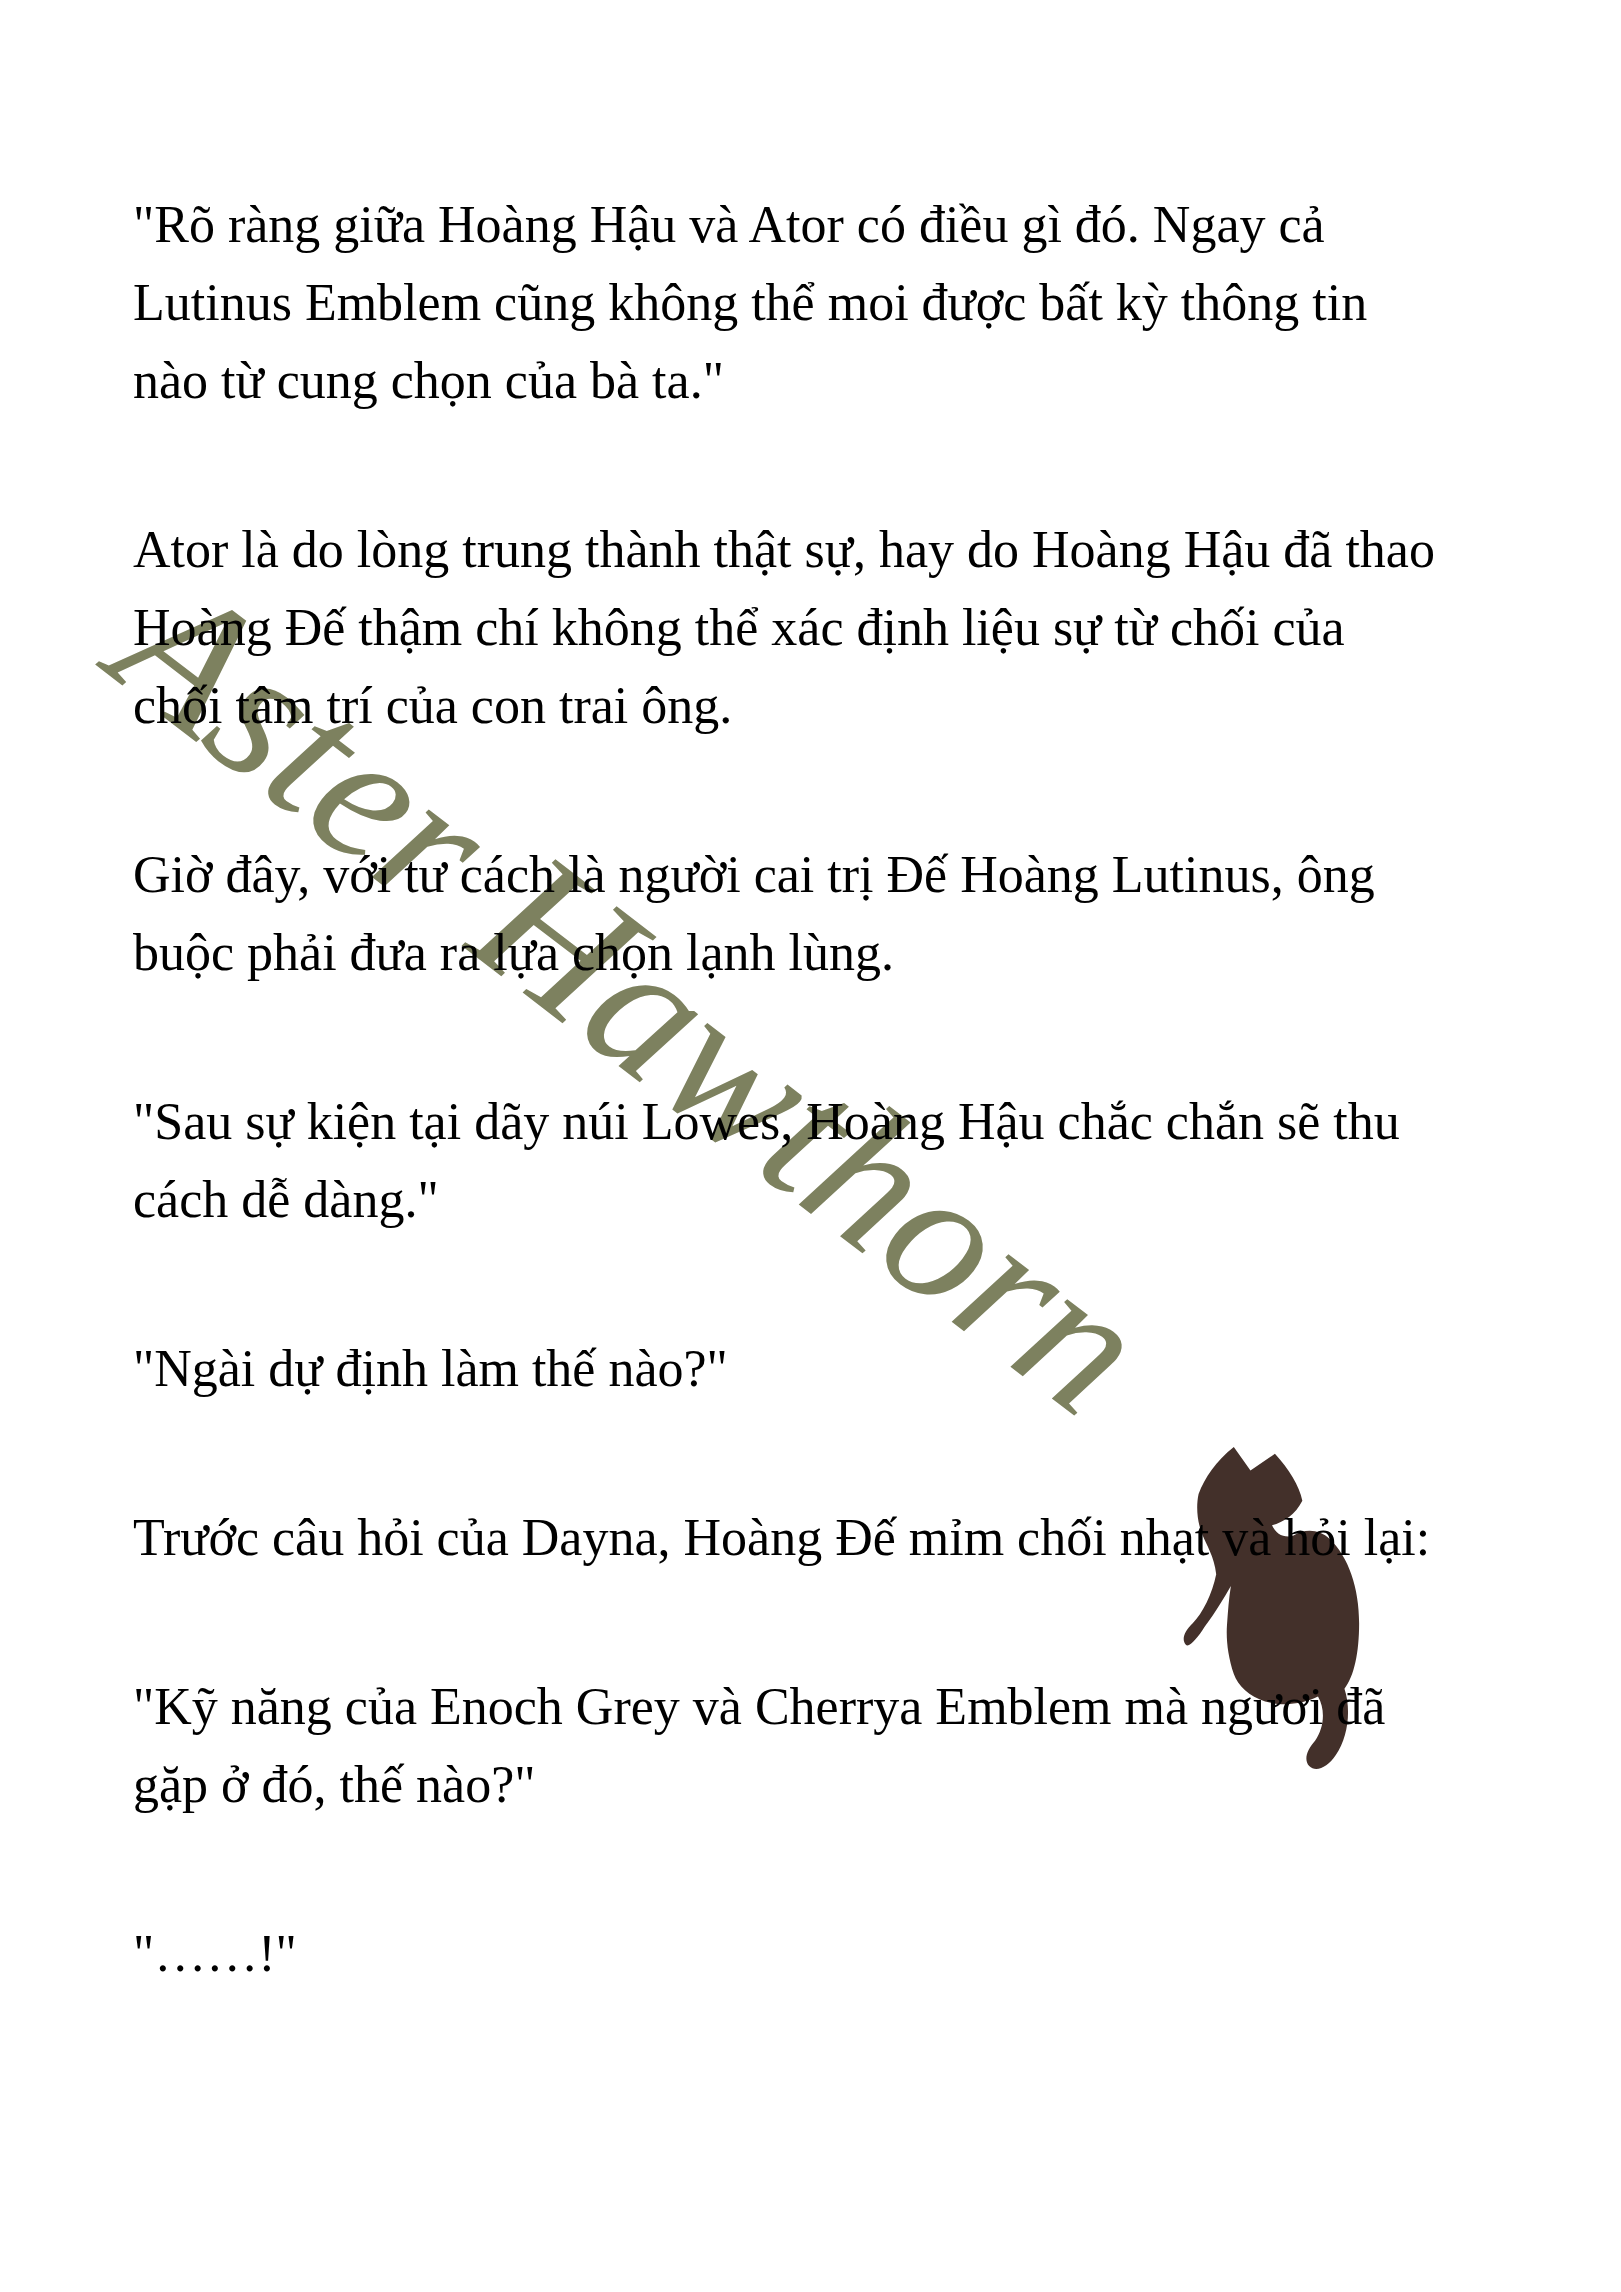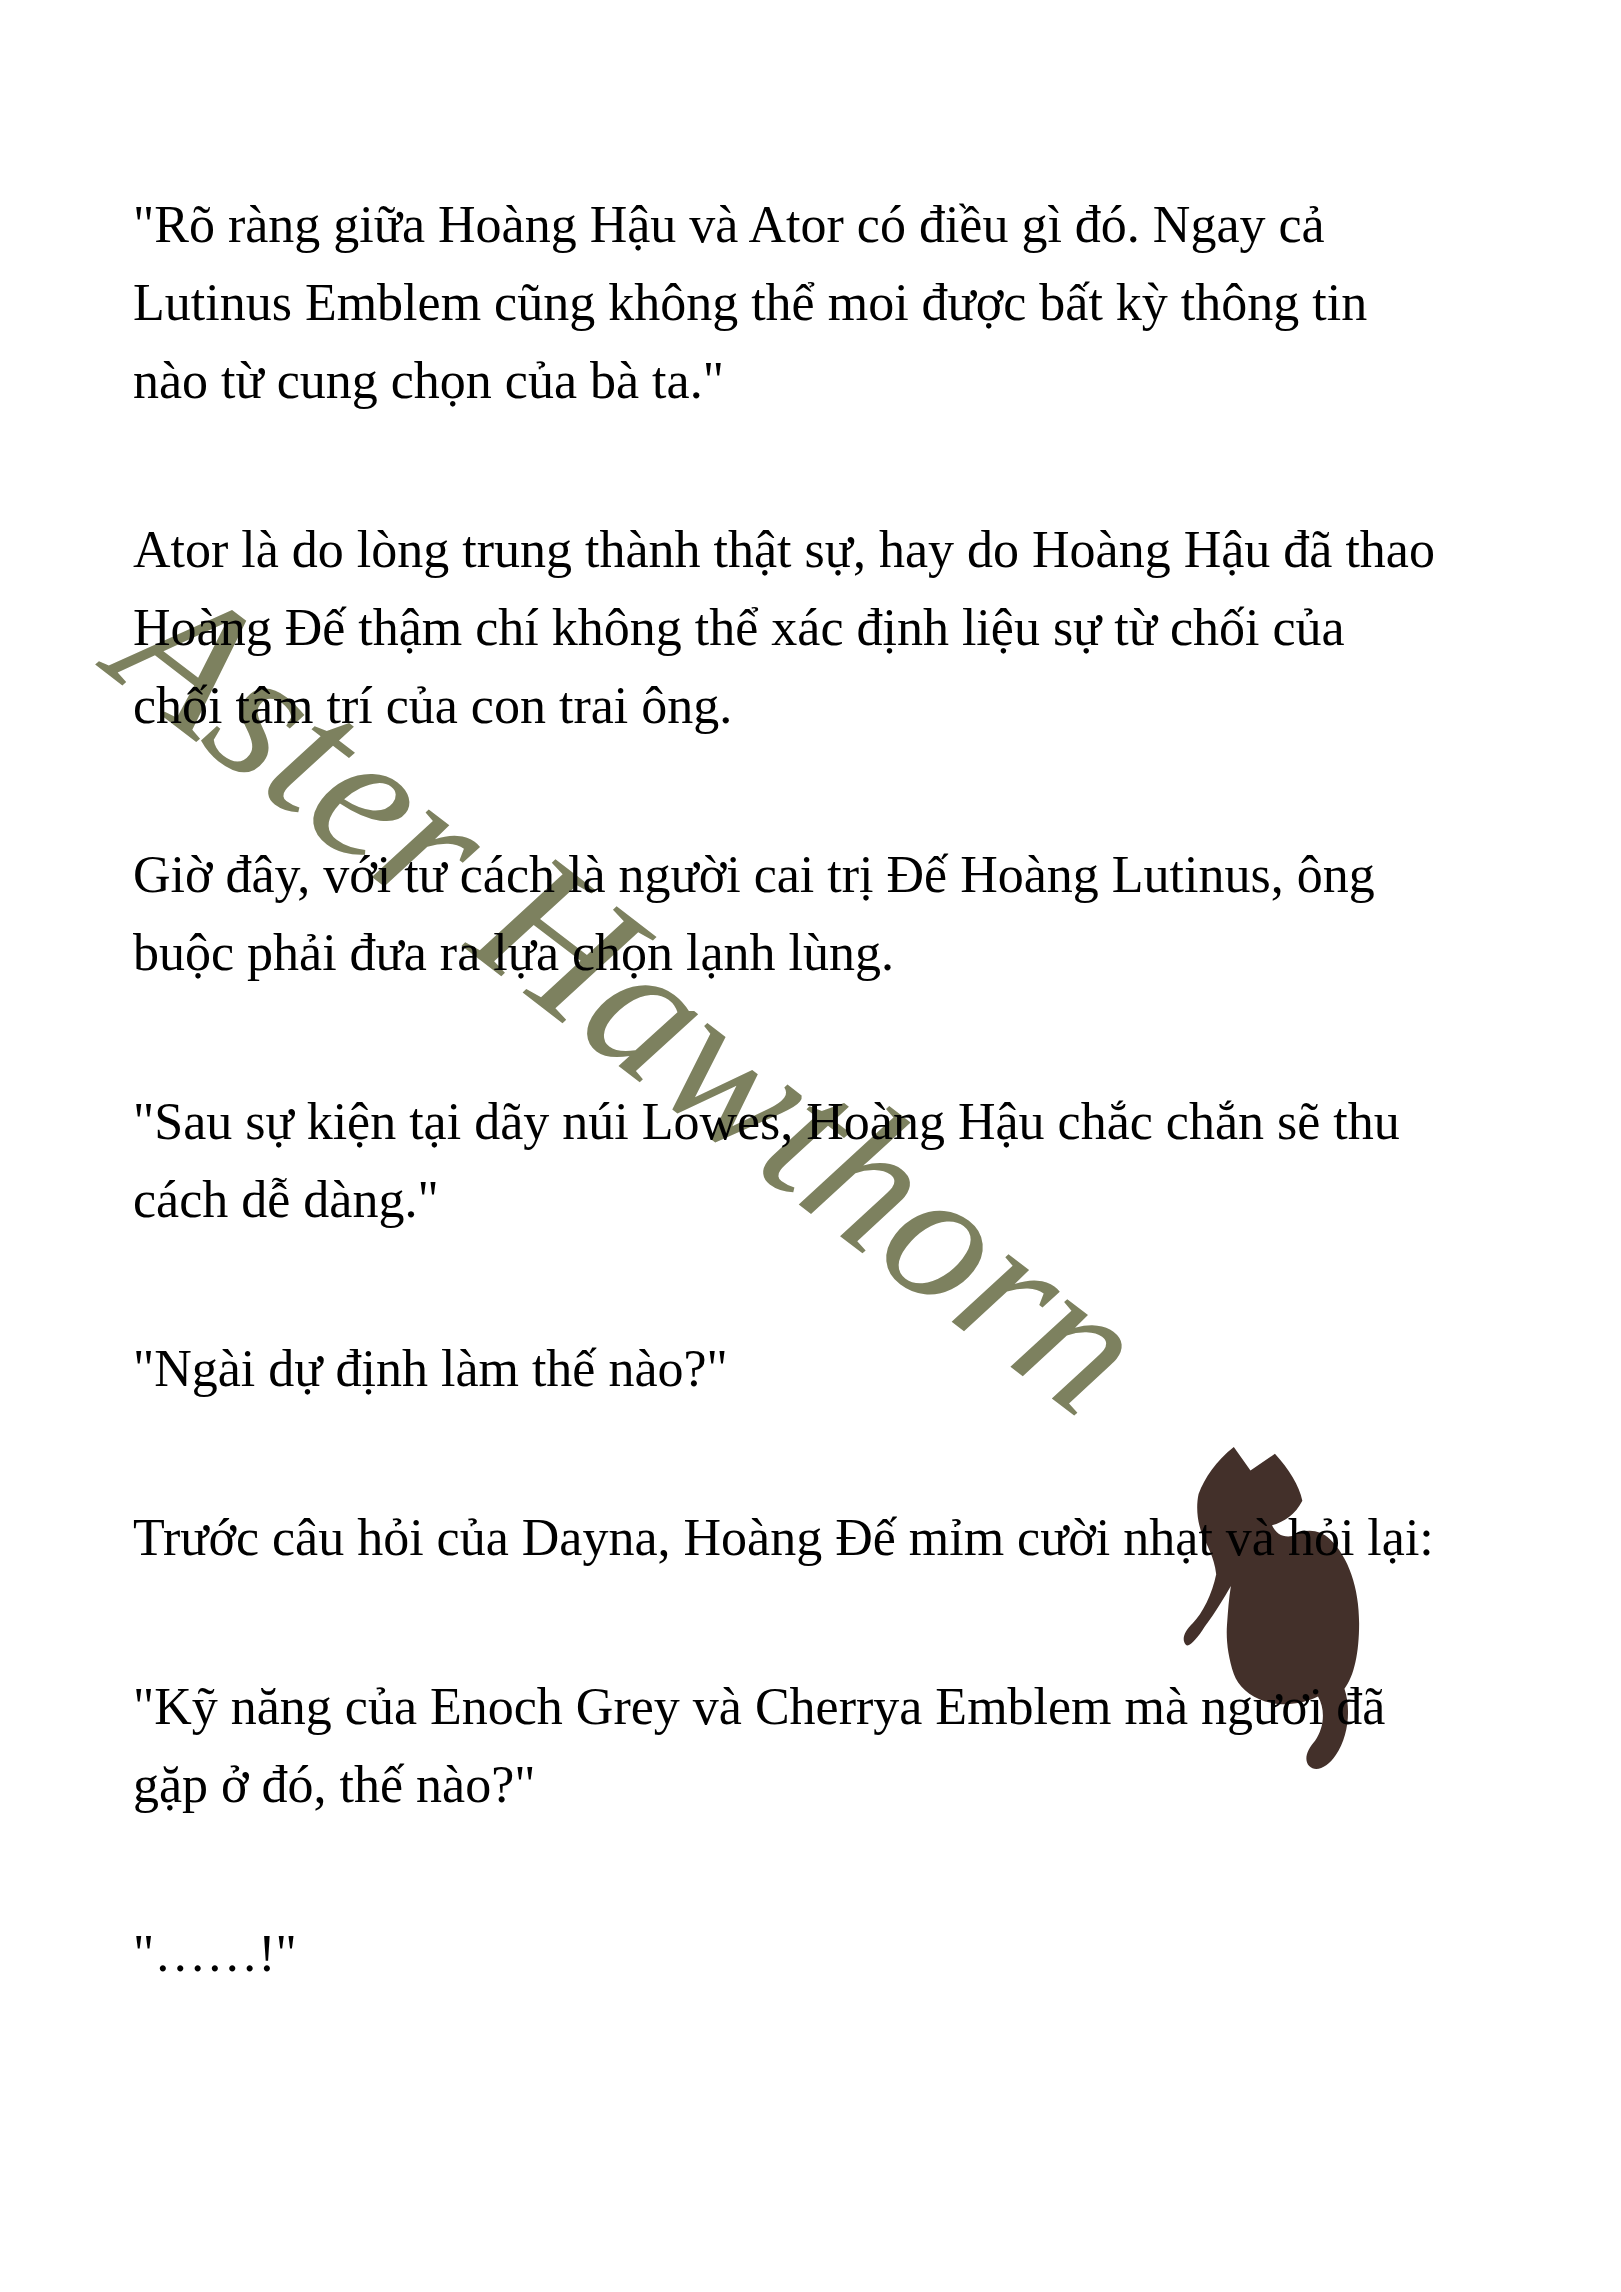--- a/index.html
+++ b/index.html
@@ -113,21 +113,21 @@
         <span class="line">buộc phải đưa ra lựa chọn lạnh lùng.</span>
       </p>
       <p class="para">
         <span class="line">"Sau sự kiện tại dãy núi Lowes, Hoàng Hậu chắc chắn sẽ thu</span>
         <span class="line">cách dễ dàng."</span>
       </p>
       <p class="para">
         <span class="line">"Ngài dự định làm thế nào?"</span>
       </p>
       <p class="para">
-        <span class="line">Trước câu hỏi của Dayna, Hoàng Đế mỉm cười nhạt và hỏi lại:</span>
+        <span class="line">Trước câu hỏi của Dayna, Hoàng Đế mỉm chối nhạt và hỏi lại:</span>
       </p>
       <p class="para">
         <span class="line">"Kỹ năng của Enoch Grey và Cherrya Emblem mà ngươi đã</span>
         <span class="line">gặp ở đó, thế nào?"</span>
       </p>
       <p class="para">
         <span class="line">"……!"</span>
       </p>
     </div>
 

